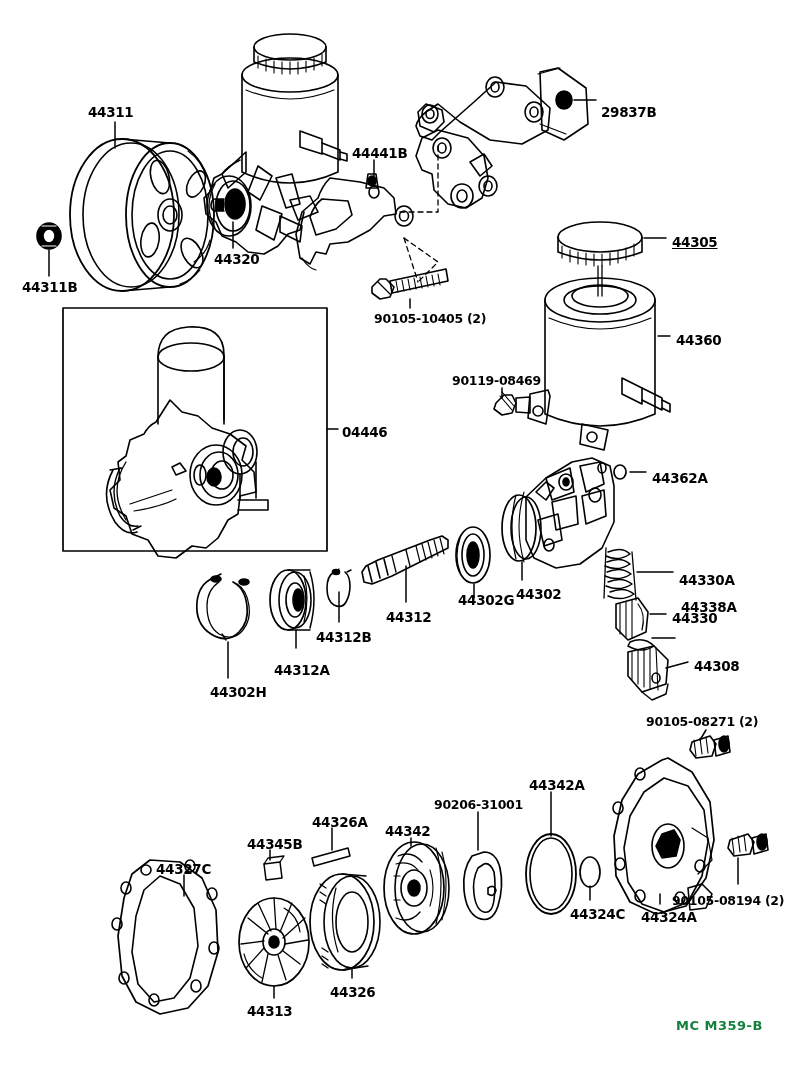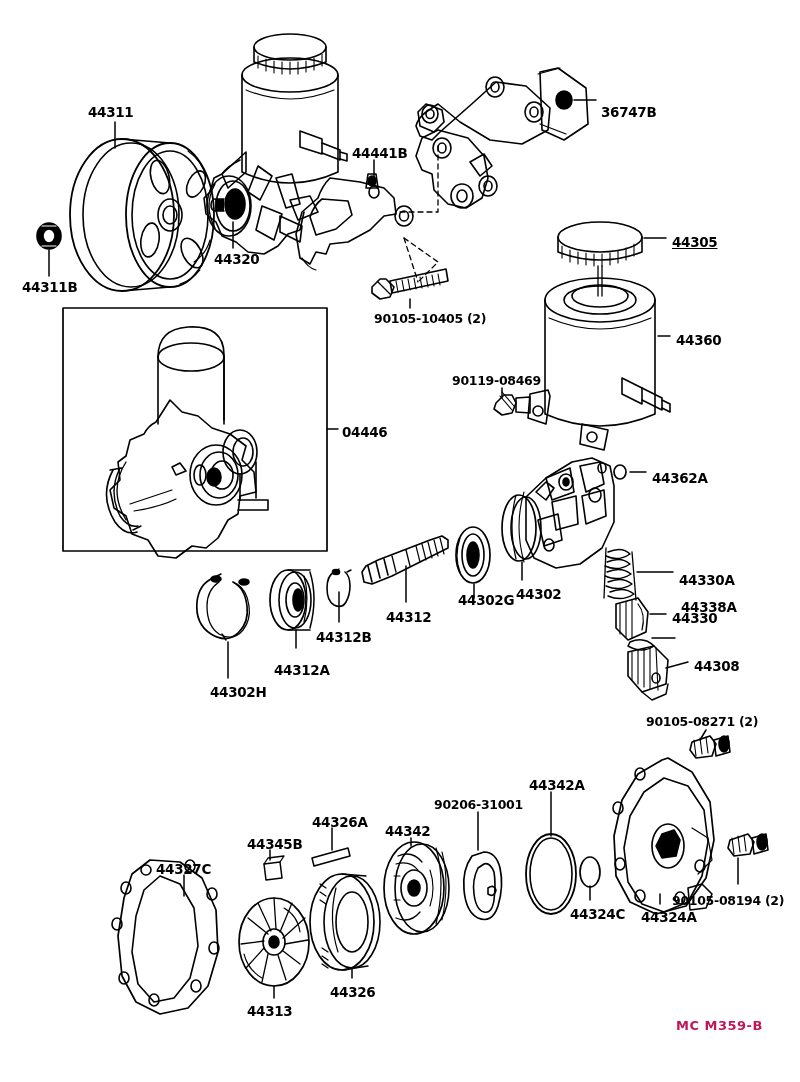--- a/index.html
+++ b/index.html
@@ -35,21 +35,21 @@
   }
   .callout.small {
     font-size: 12.5px;
   }
   .footer-code {
     position: absolute;
     font-family: "DejaVu Sans", sans-serif;
     font-weight: bold;
     font-size: 13px;
     letter-spacing: 0.5px;
-    color: #be185d;
+    color: #15803d;
     white-space: nowrap;
   }
 </style>
 </head>
 <body>
 
 <div id="diagram-root">
 
   <svg id="art-layer" viewBox="0 0 800 1082" xmlns="http://www.w3.org/2000/svg">
     <g fill="none" stroke="#000" stroke-width="1.6" stroke-linecap="round" stroke-linejoin="round">
@@ -440,21 +440,21 @@
         <path d="M660 904 L660 894"></path>
         <path d="M738 884 L738 858"></path>
       </g>
     </g>
   </svg>
 
   <div class="callout" style="left:88px; top:106px;">44311</div>
   <div class="callout" style="left:22px; top:281px;text-align:right;">44311B</div>
   <div class="callout" style="left:214px; top:253px;">44320</div>
   <div class="callout" style="left:352px; top:147px;">44441B</div>
-  <div class="callout" style="left:601px; top:106px;">36747B</div>
+  <div class="callout" style="left:601px; top:106px;">29837B</div>
   <div class="callout small" style="left:374px; top:313px;">90105-10405 (2)</div>
   <div class="callout" style="left:672px; top:236px;text-decoration:underline;">44305</div>
   <div class="callout" style="left:676px; top:334px;">44360</div>
   <div class="callout small" style="left:452px; top:375px;">90119-08469</div>
   <div class="callout" style="left:342px; top:426px;">04446</div>
   <div class="callout" style="left:652px; top:472px;">44362A</div>
   <div class="callout" style="left:516px; top:588px;">44302</div>
   <div class="callout" style="left:458px; top:594px;">44302G</div>
   <div class="callout" style="left:679px; top:574px;">44330A</div>
   <div class="callout" style="left:672px; top:612px;">44330</div>

